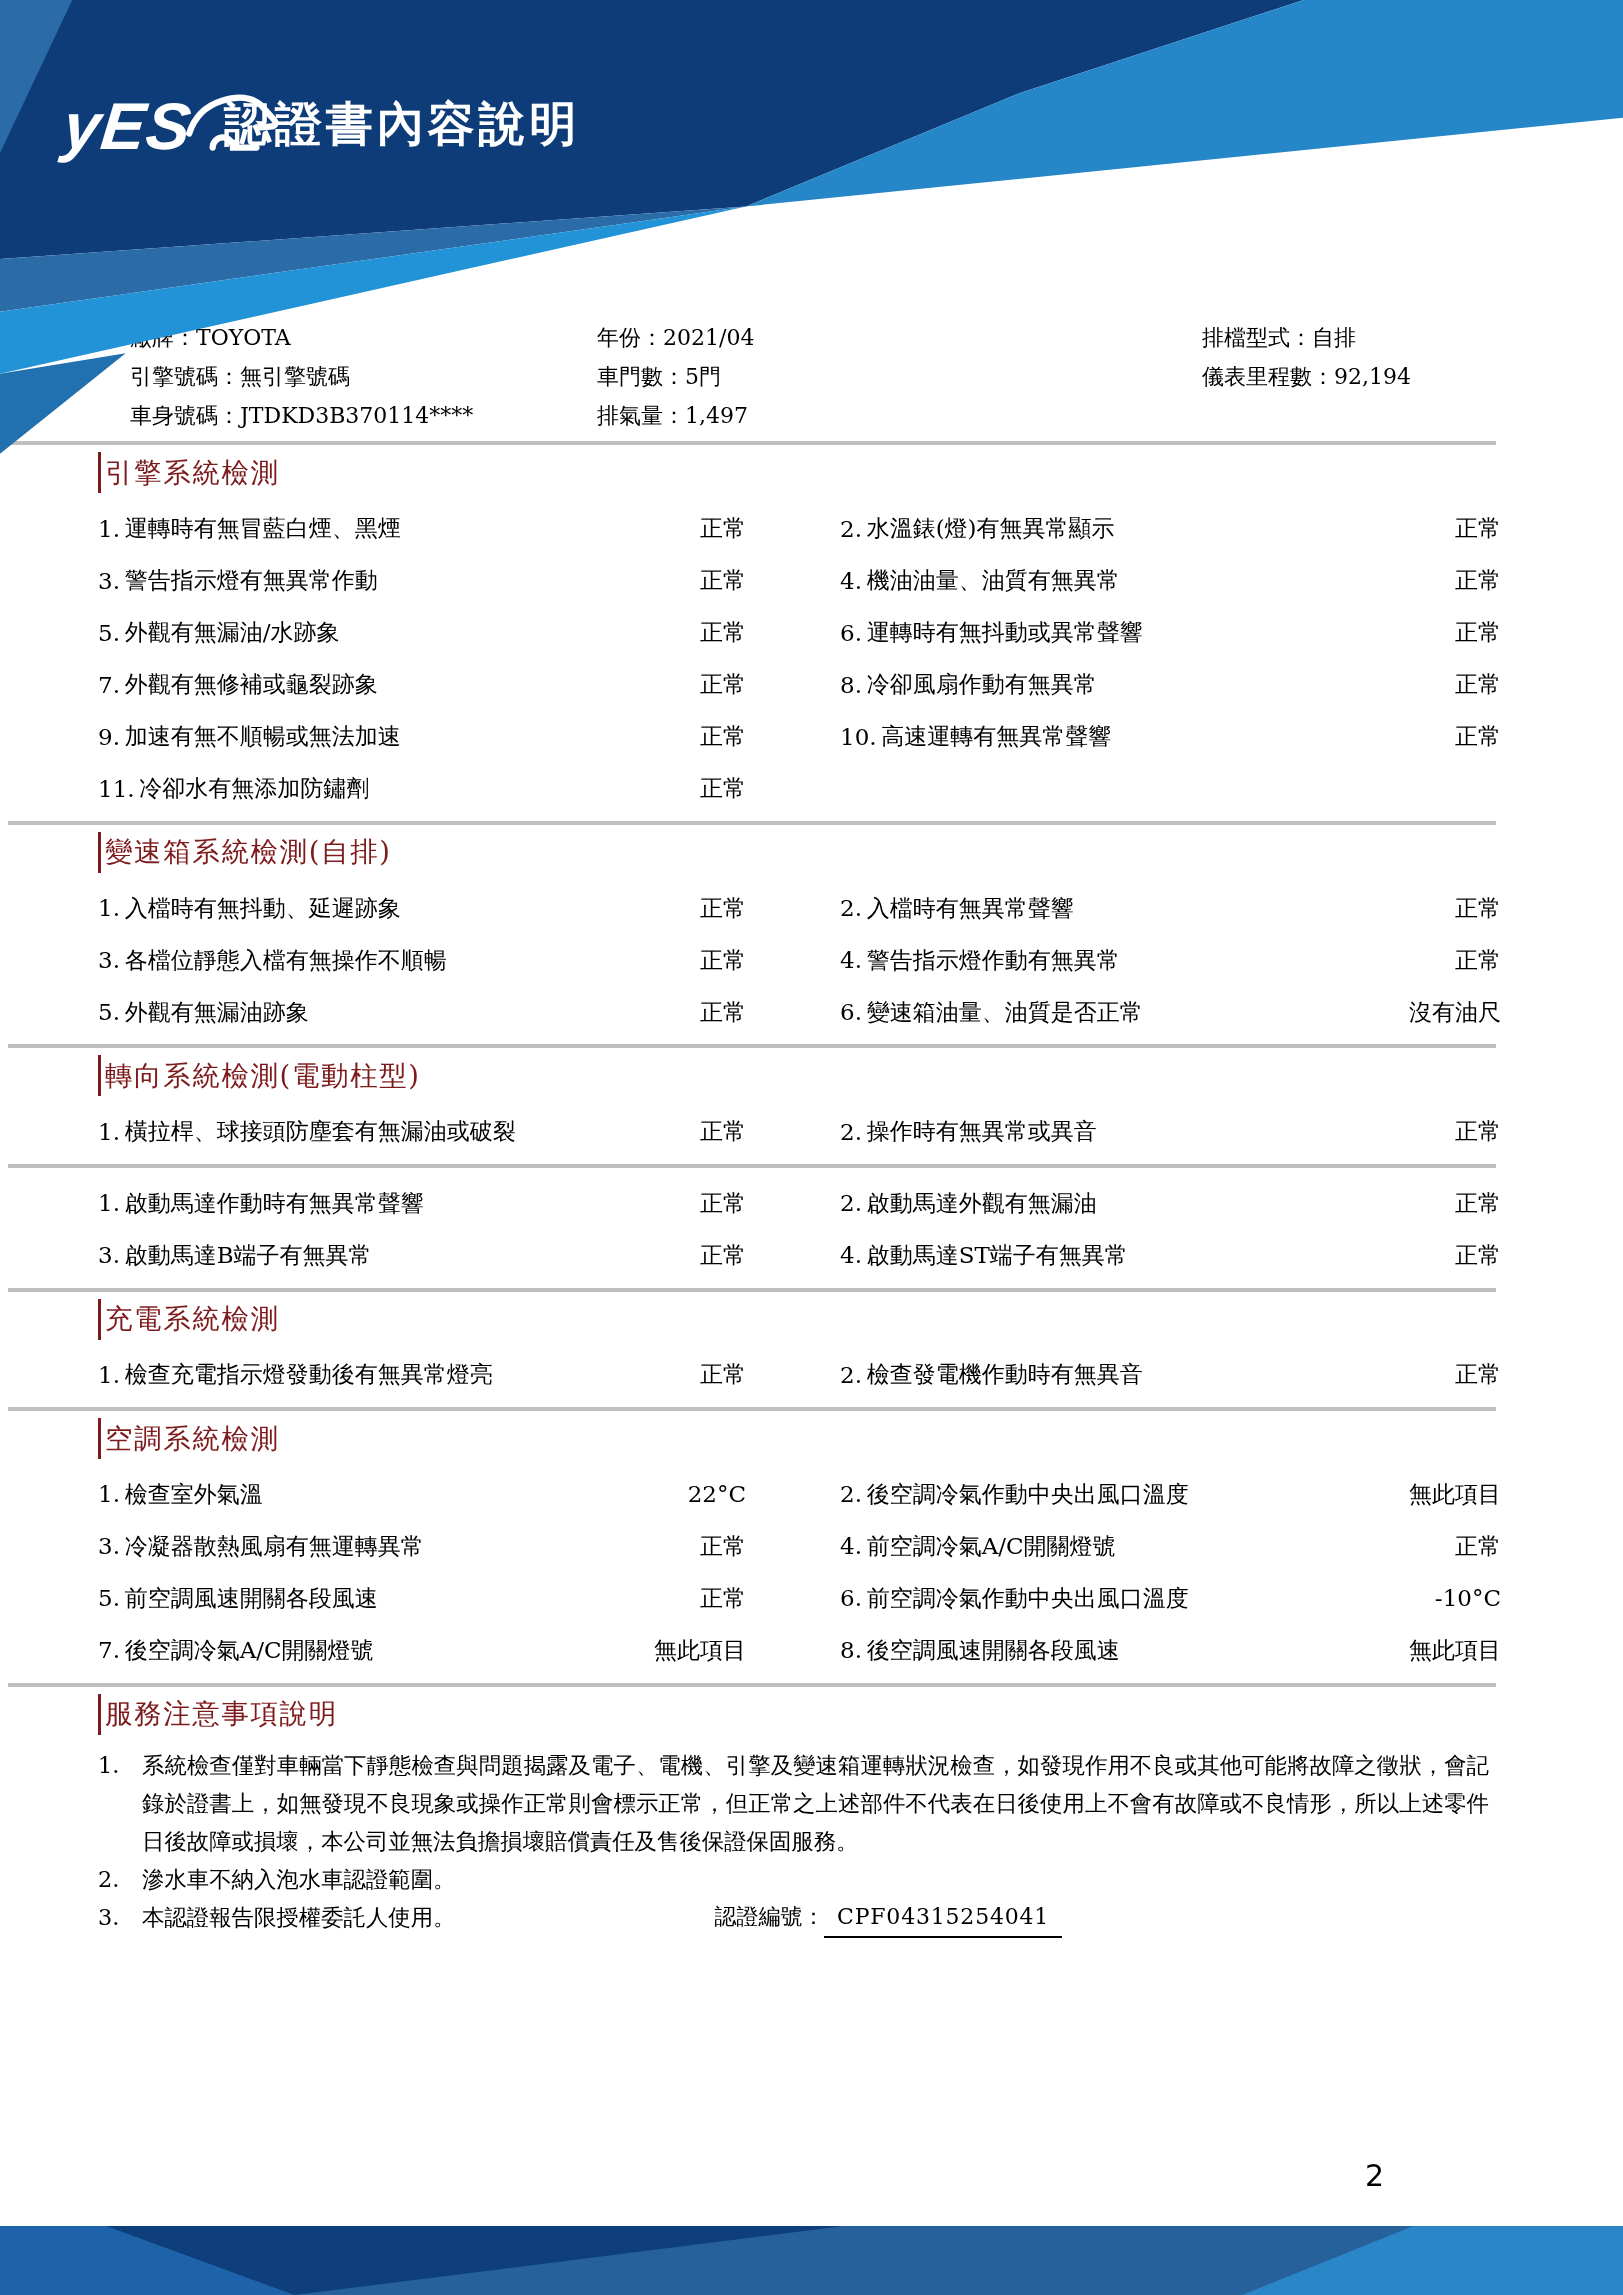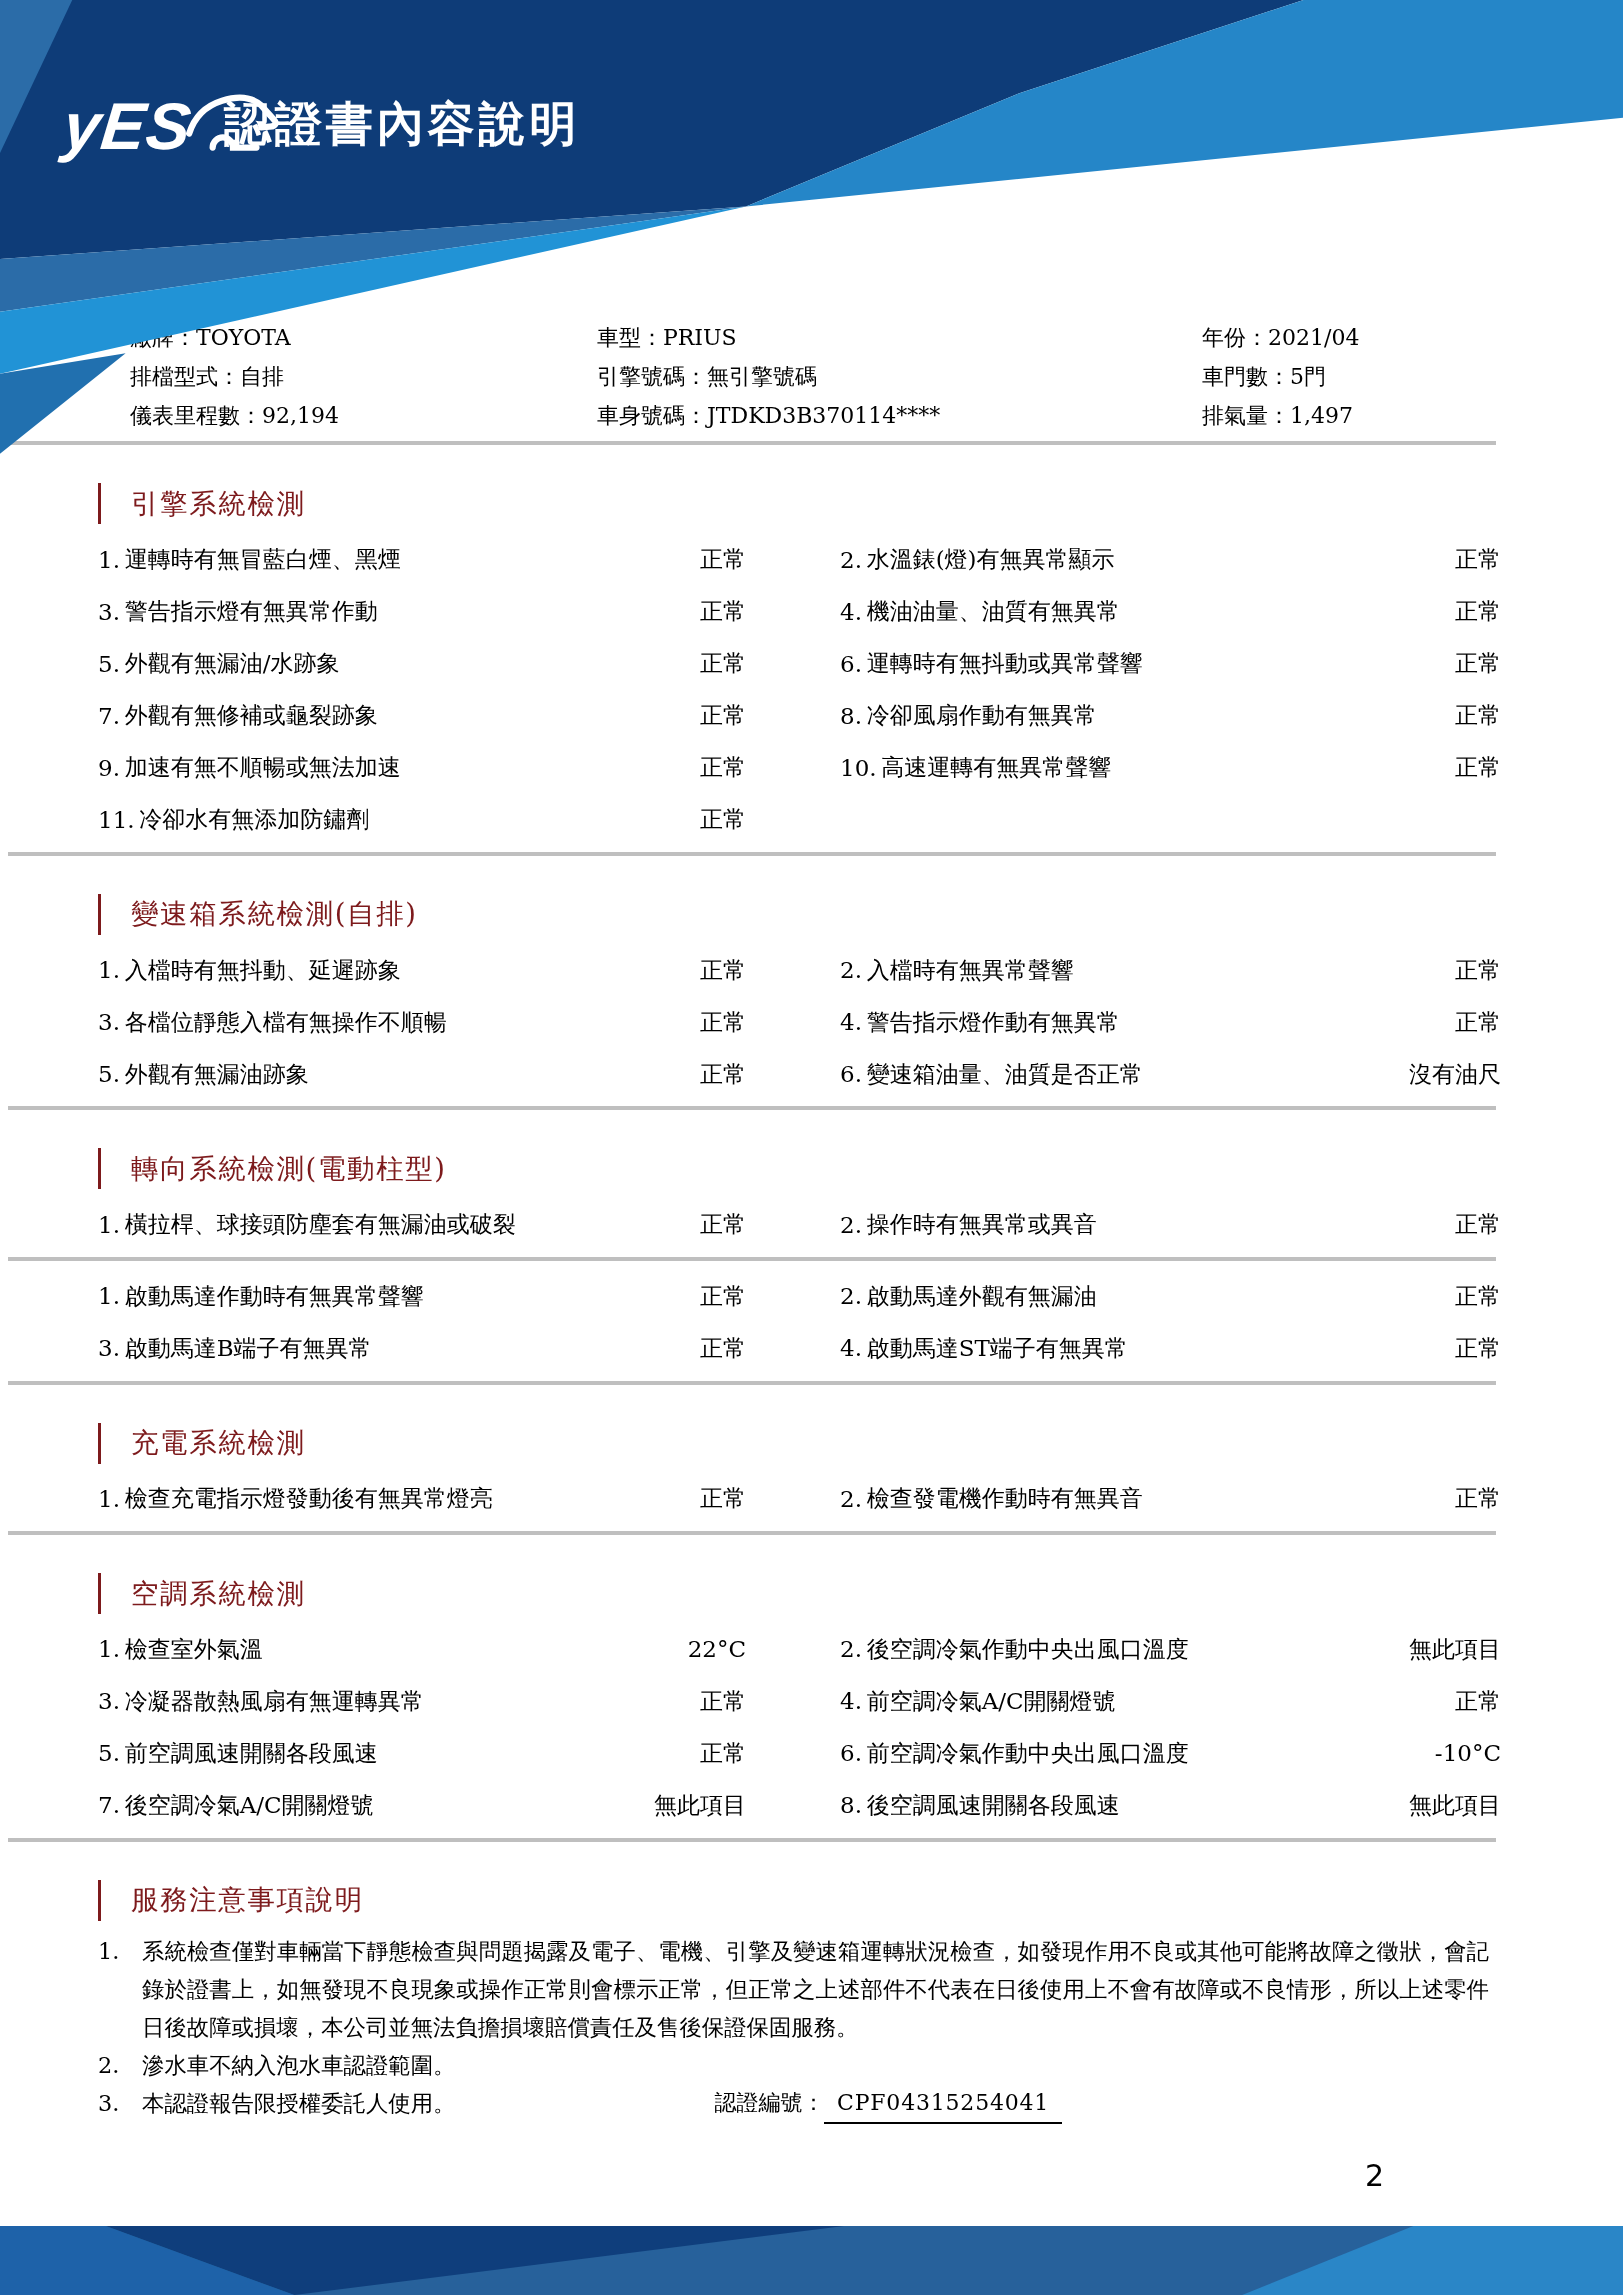--- a/index.html
+++ b/index.html
@@ -14,22 +14,22 @@
   .hd-title{position:absolute;left:224px;top:99px;font-size:47px;line-height:50px;font-weight:bold;
             color:#fff;letter-spacing:3.9px;font-family:"DejaVu Sans","Liberation Sans",sans-serif;}
   
   .spacer-top{height:318px;}
   .info{display:grid;grid-template-columns:467px 605px auto;padding-left:130px;padding-right:79px;}
   .info-cell{height:39px;display:flex;align-items:center;font-size:22px;white-space:nowrap;}
   
   .divider{height:3.9px;width:1488px;margin:6.3px 0 0 7.9px;background:#bfbfbf;}
   
   .section{padding:0 122px 0 98px;}
-  .sec-title{display:flex;align-items:center;margin:38px 0 0 0;height:41px;
-             border-left:3.9px solid #7d1a1c;padding-left:30px;color:#7d1a1c;
+  .sec-title{display:flex;align-items:center;margin:7px 0 0 0;height:41px;
+             border-left:3.9px solid #7d1a1c;padding-left:4px;color:#7d1a1c;
              font-size:27.5px;letter-spacing:1.6px;}
   .items{display:grid;grid-template-columns:538px 110px 94px 526px 135px;margin-top:9.4px;}
   .it{height:52px;display:flex;align-items:center;font-size:23px;white-space:nowrap;overflow:hidden;}
   .it .no{margin-right:4.7px;}
   .res{height:52px;display:flex;align-items:center;justify-content:flex-end;font-size:23px;white-space:nowrap;}
   
   .notes-body{padding:11px 134px 0 98px;}
   .note-row{display:flex;font-size:22.4px;line-height:38px;align-items:flex-start;}
   .note-no{flex:none;width:44px;}
   .note-text{flex:1;text-align:justify;}
@@ -66,24 +66,20 @@
     <div class="hd-title">認證書內容說明</div>
   </div>
 
   <div class="spacer-top"></div>
   <div class="info">
     <div class="info-cell">
         <span>廠牌：</span>
         <span>TOYOTA</span>
       </div>
     <div class="info-cell">
-        <span>車型：</span>
-        <span>PRIUS</span>
-      </div>
-    <div class="info-cell">
         <span>年份：</span>
         <span>2021/04</span>
       </div>
     <div class="info-cell">
         <span>排檔型式：</span>
         <span>自排</span>
       </div>
     <div class="info-cell">
         <span>引擎號碼：</span>
         <span>無引擎號碼</span>

